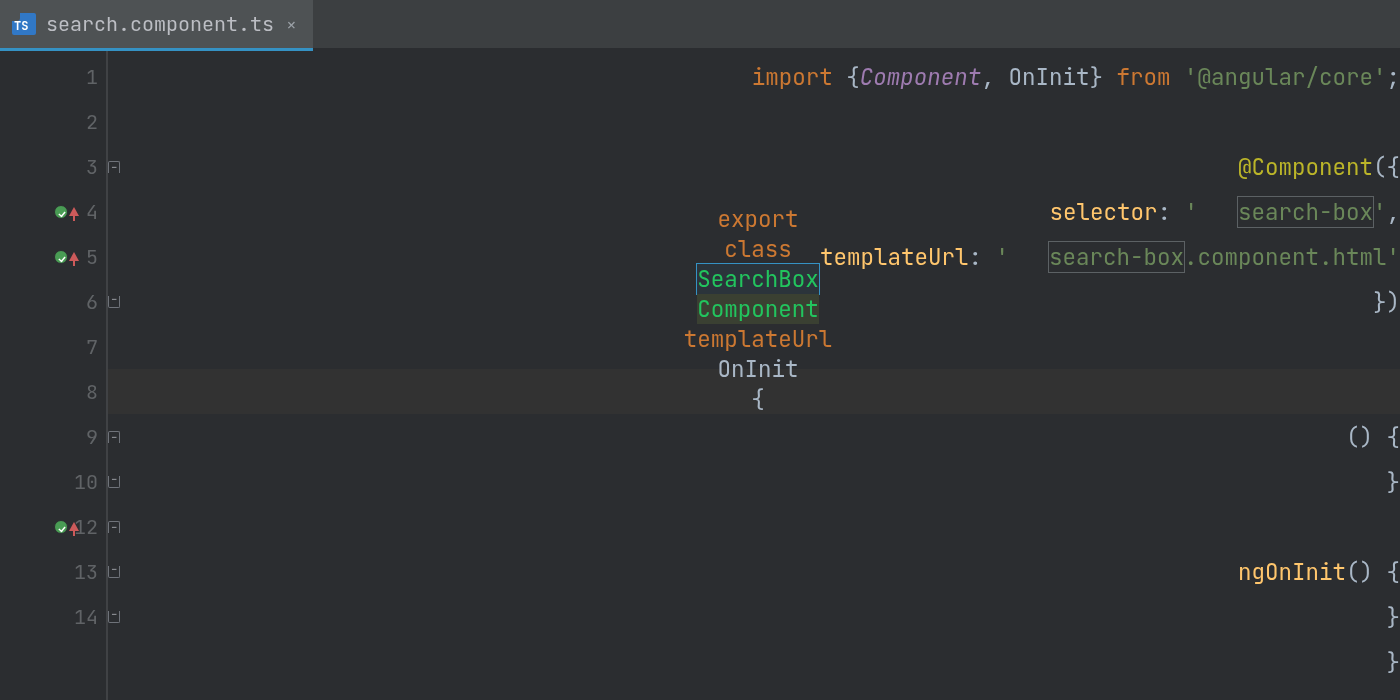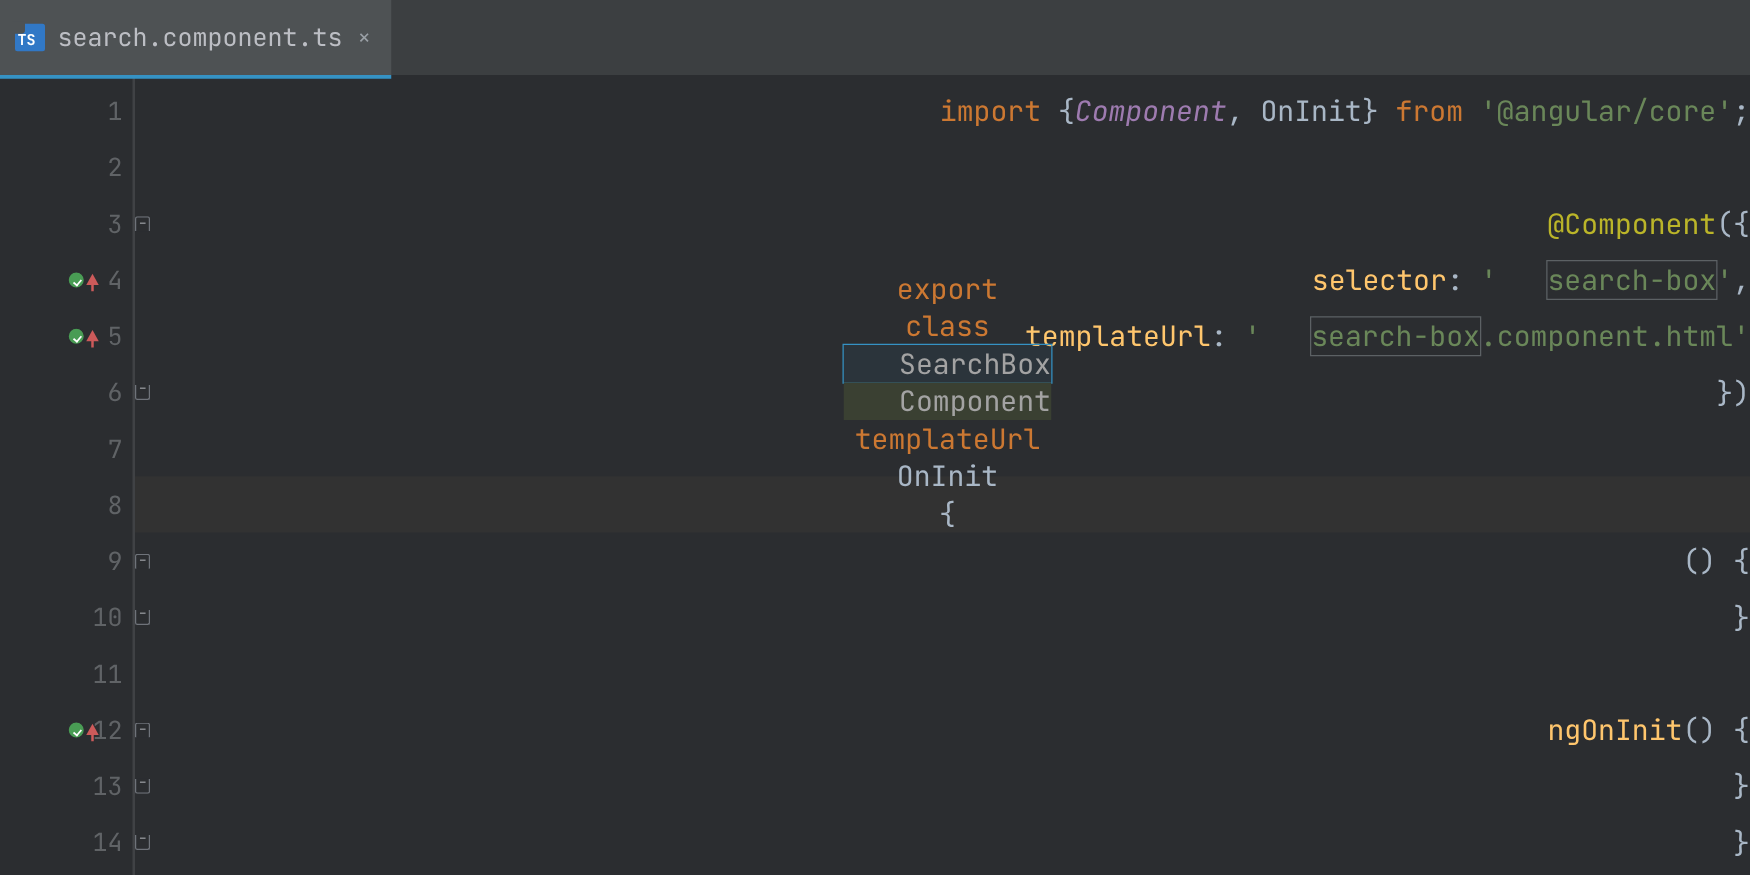--- a/index.html
+++ b/index.html
@@ -8,21 +8,21 @@
     height: 700px;
     background: #2b2d30;
     font-family: "JetBrains Mono", "Fira Code", Menlo, Consolas, monospace;
     font-size: 22px;
     color: #bcbec4;
     overflow: hidden;
   }
 
   
   .tabbar {
-    height: 60px;
+    height: 48px;
     background: #3c3f41;
     display: flex;
     align-items: stretch;
   }
   .tab {
     display: flex;
     align-items: center;
     gap: 10px;
     padding: 0 14px 0 12px;
     background: #4e5254;
@@ -159,21 +159,21 @@
   }
   .cline.hl { background: #323232; flex-direction: column; }
 
   
   .kw   { color: #cc7832; }
   .type { color: #a9b7c6; }
   .decor{ color: #BBB529; }
   .id   { color: #ffc66d; } 
   .str  { color: #6a8759; }
   .punc { color: #a9b7c6; }
-  .def  { color: #a3a3a3; padding-left: 44px; }
+  .def  { color: #22c55e; }
   .comp { color: #9e7bb0; font-style: italic; }
 
   .boxed {
     outline: 1px solid #5c6164;
     outline-offset: 0px;
     padding: 0 0px;
     margin-left: 40px;
   }
   .selbox {
     outline: 1.5px solid #3592c4;
@@ -235,23 +235,20 @@
       </div>
     <div class="gline">
         <span class="num">9</span>
         <span class="fold top"></span>
       </div>
     <div class="gline">
         <span class="num">10</span>
         <span class="fold bot"></span>
       </div>
     <div class="gline">
-        <span class="num">11</span>
-      </div>
-    <div class="gline">
         <span class="gicons">
           <span class="dot-green"></span>
           <span class="arrow-up"></span>
         </span>
         <span class="num">12</span>
         <span class="fold top"></span>
       </div>
     <div class="gline">
         <span class="num">13</span>
         <span class="fold bot"></span>

